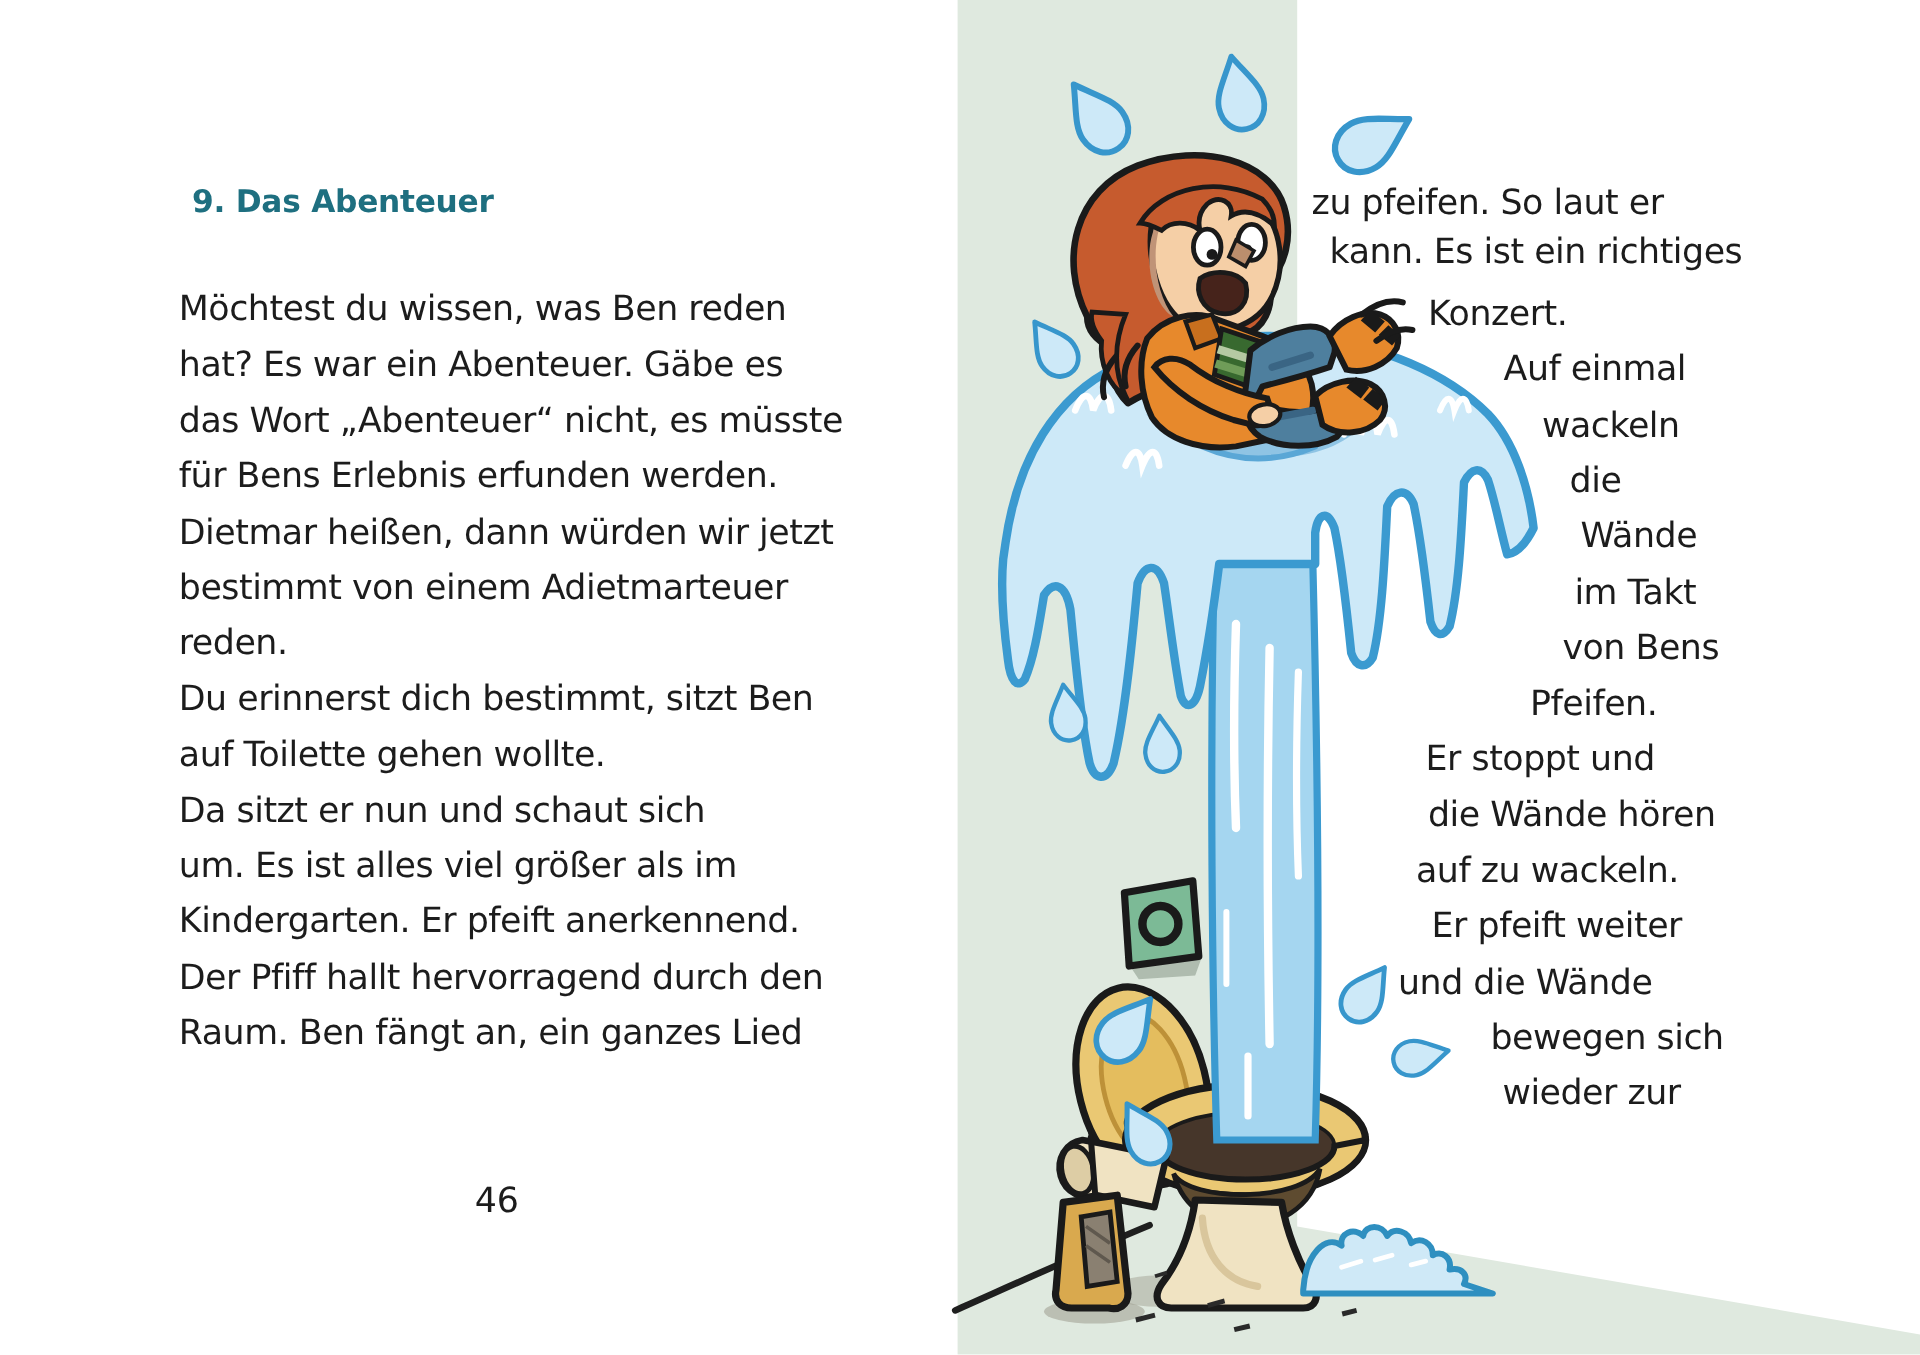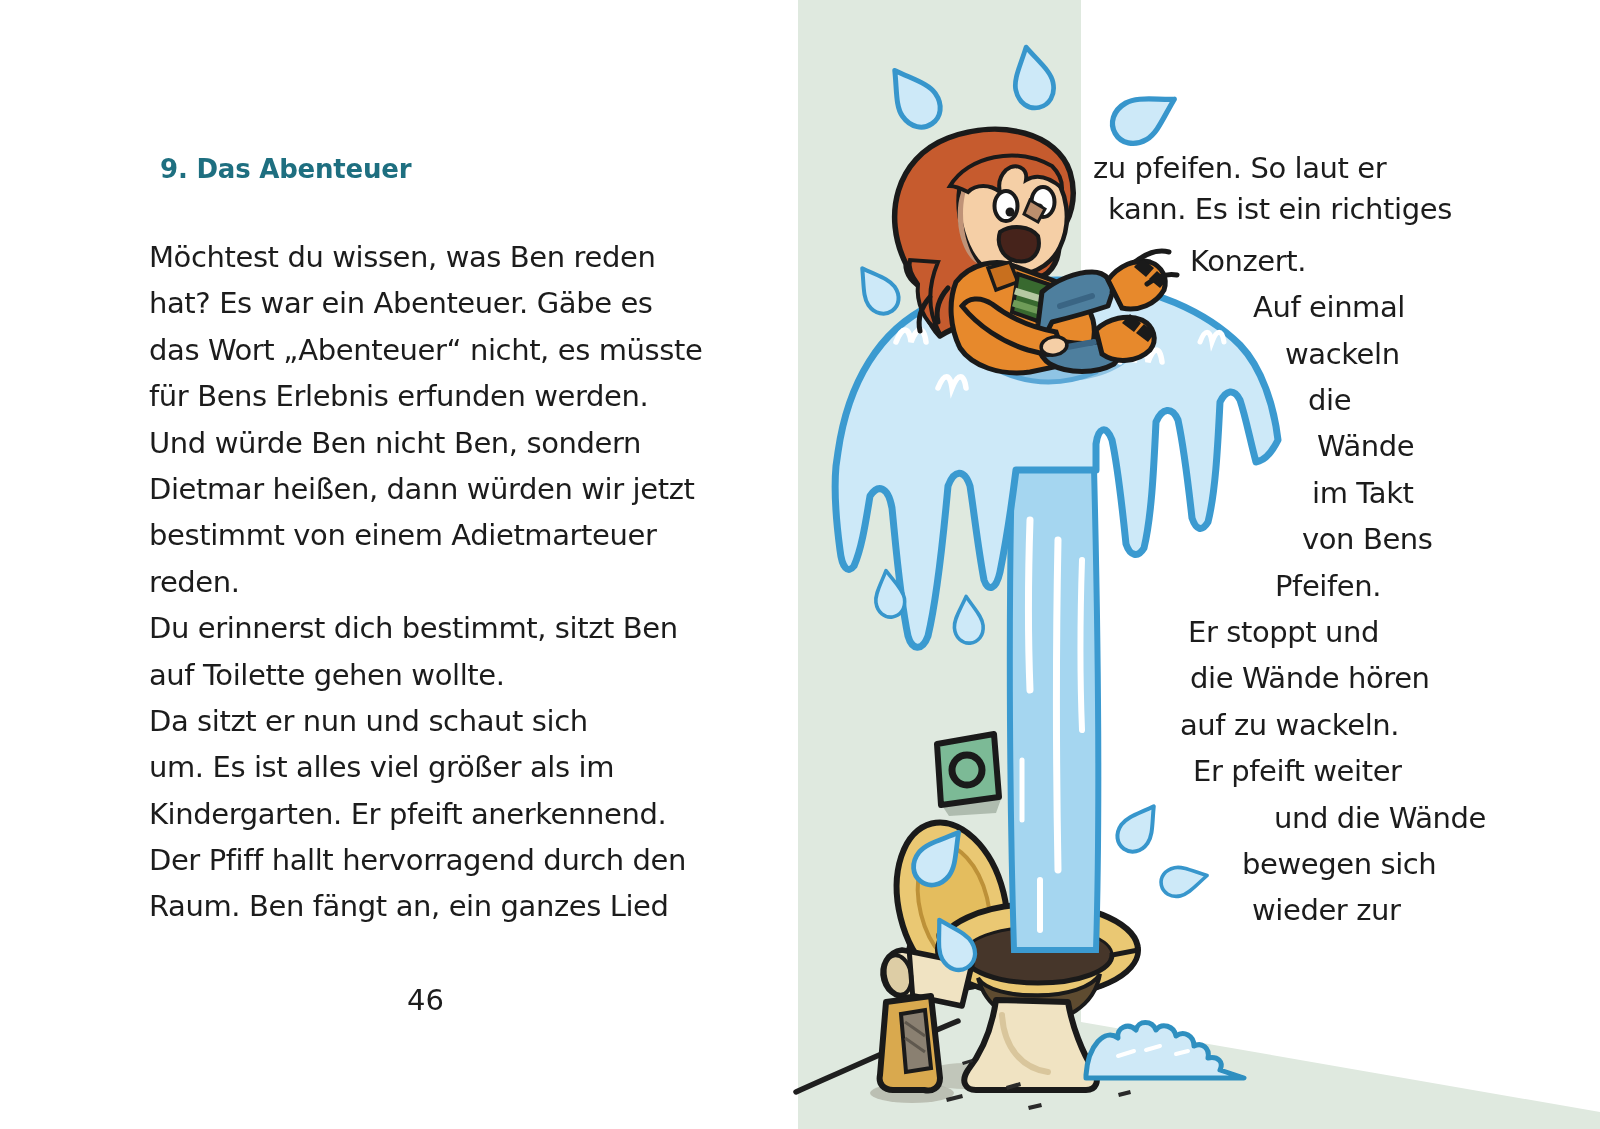--- a/index.html
+++ b/index.html
@@ -3,21 +3,21 @@
 <meta charset="utf-8">
 <style>
   html,body{margin:0;padding:0;background:#fff;}
   #page{position:relative;width:1600px;height:1129px;background:#ffffff;overflow:hidden;
         font-family:"DejaVu Sans","Liberation Sans",sans-serif;color:#1c1c1c;}
   #illustration-svg{position:absolute;left:0;top:0;width:1600px;height:1129px;}
   .chapter-title{position:absolute;left:148px;top:137px;font-size:26px;font-weight:700;
                  color:#1e6f80;white-space:nowrap;letter-spacing:-0.2px;margin-left:12px;}
   .body-block{position:absolute;left:149px;top:234px;}
   .bl{height:46.4px;line-height:46.4px;font-size:29px;letter-spacing:-0.4px;white-space:nowrap;}
-  .page-number{position:absolute;left:384px;top:980px;width:60px;text-align:right;
+  .page-number{position:absolute;left:384px;top:980px;width:60px;text-align:center;
                font-size:29px;line-height:40px;}
   .rl{position:absolute;font-size:29px;line-height:46.4px;letter-spacing:-0.4px;white-space:nowrap;}
 </style>
 </head>
 <body>
 
 <div id="page">
 
   <svg id="illustration-svg" viewBox="0 0 1600 1129">
 
@@ -169,21 +169,20 @@
     </g>
   </svg>
 
   <h1 class="chapter-title">9. Das Abenteuer</h1>
 
   <div class="body-block">
     <div class="bl">Möchtest du wissen, was Ben reden</div>
     <div class="bl">hat? Es war ein Abenteuer. Gäbe es</div>
     <div class="bl">das Wort „Abenteuer“ nicht, es müsste</div>
     <div class="bl">für Bens Erlebnis erfunden werden.</div>
-    <div class="bl">Und würde Ben nicht Ben, sondern</div>
     <div class="bl">Dietmar heißen, dann würden wir jetzt</div>
     <div class="bl">bestimmt von einem Adietmarteuer</div>
     <div class="bl">reden.</div>
     <div class="bl">Du erinnerst dich bestimmt, sitzt Ben</div>
     <div class="bl">auf Toilette gehen wollte.</div>
     <div class="bl">Da sitzt er nun und schaut sich</div>
     <div class="bl">um. Es ist alles viel größer als im</div>
     <div class="bl">Kindergarten. Er pfeift anerkennend.</div>
     <div class="bl">Der Pfiff hallt hervorragend durch den</div>
     <div class="bl">Raum. Ben fängt an, ein ganzes Lied</div>
@@ -199,18 +198,18 @@
     <div class="rl" style="left:1285px;top:330.6px">wackeln</div>
     <div class="rl" style="left:1308px;top:377px">die</div>
     <div class="rl" style="left:1317px;top:423.4px">Wände</div>
     <div class="rl" style="left:1312px;top:469.8px">im Takt</div>
     <div class="rl" style="left:1302px;top:516.2px">von Bens</div>
     <div class="rl" style="left:1275px;top:562.6px">Pfeifen.</div>
     <div class="rl" style="left:1188px;top:609px">Er stoppt und</div>
     <div class="rl" style="left:1190px;top:655.4px">die Wände hören</div>
     <div class="rl" style="left:1180px;top:701.8px">auf zu wackeln.</div>
     <div class="rl" style="left:1193px;top:748.2px">Er pfeift weiter</div>
-    <div class="rl" style="left:1274px;top:794.6px">und die Wände</div>
+    <div class="rl" style="left:1165px;top:794.6px">und die Wände</div>
     <div class="rl" style="left:1242px;top:841px">bewegen sich</div>
     <div class="rl" style="left:1252px;top:887.4px">wieder zur</div>
   </div>
 
 </div>
 
 </body></html>

